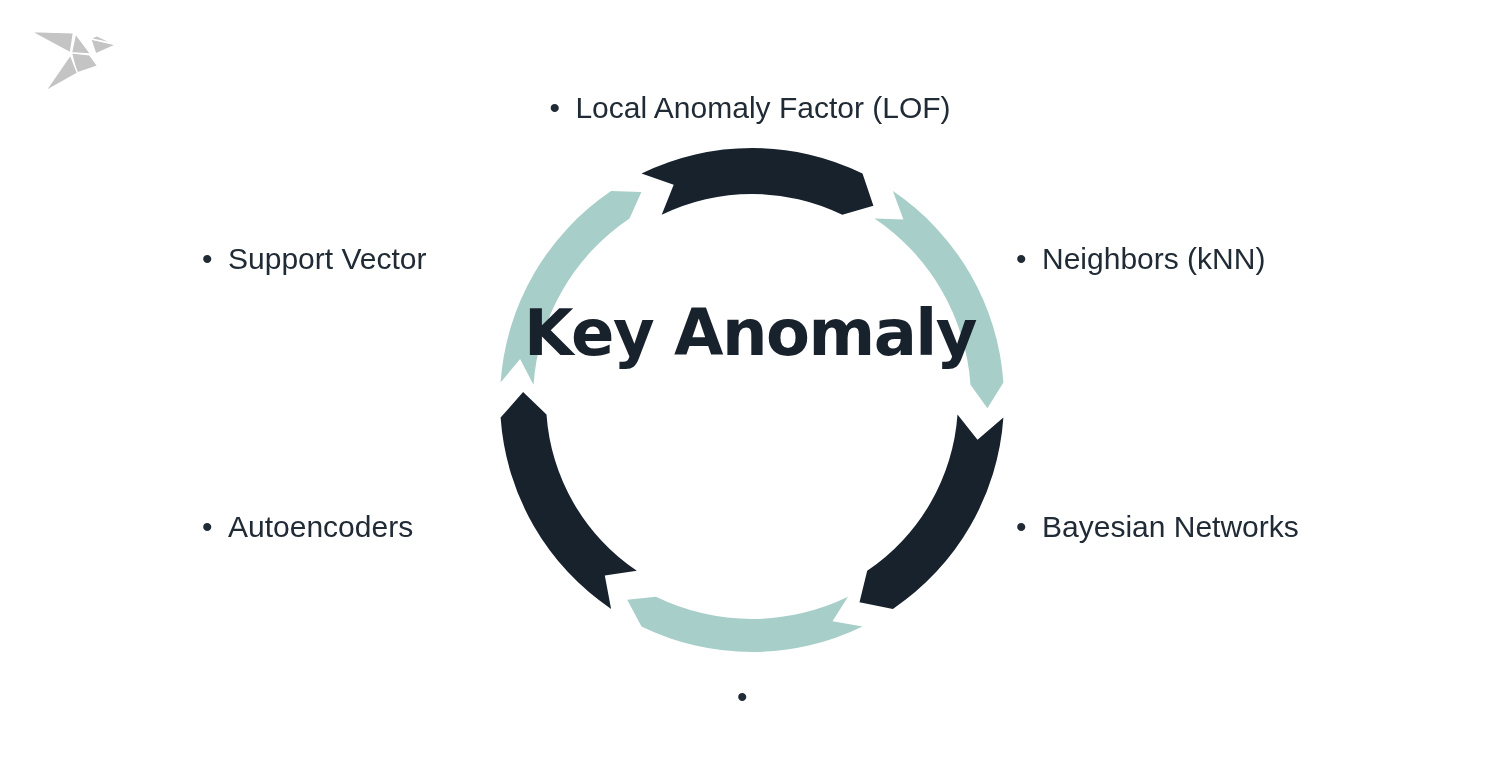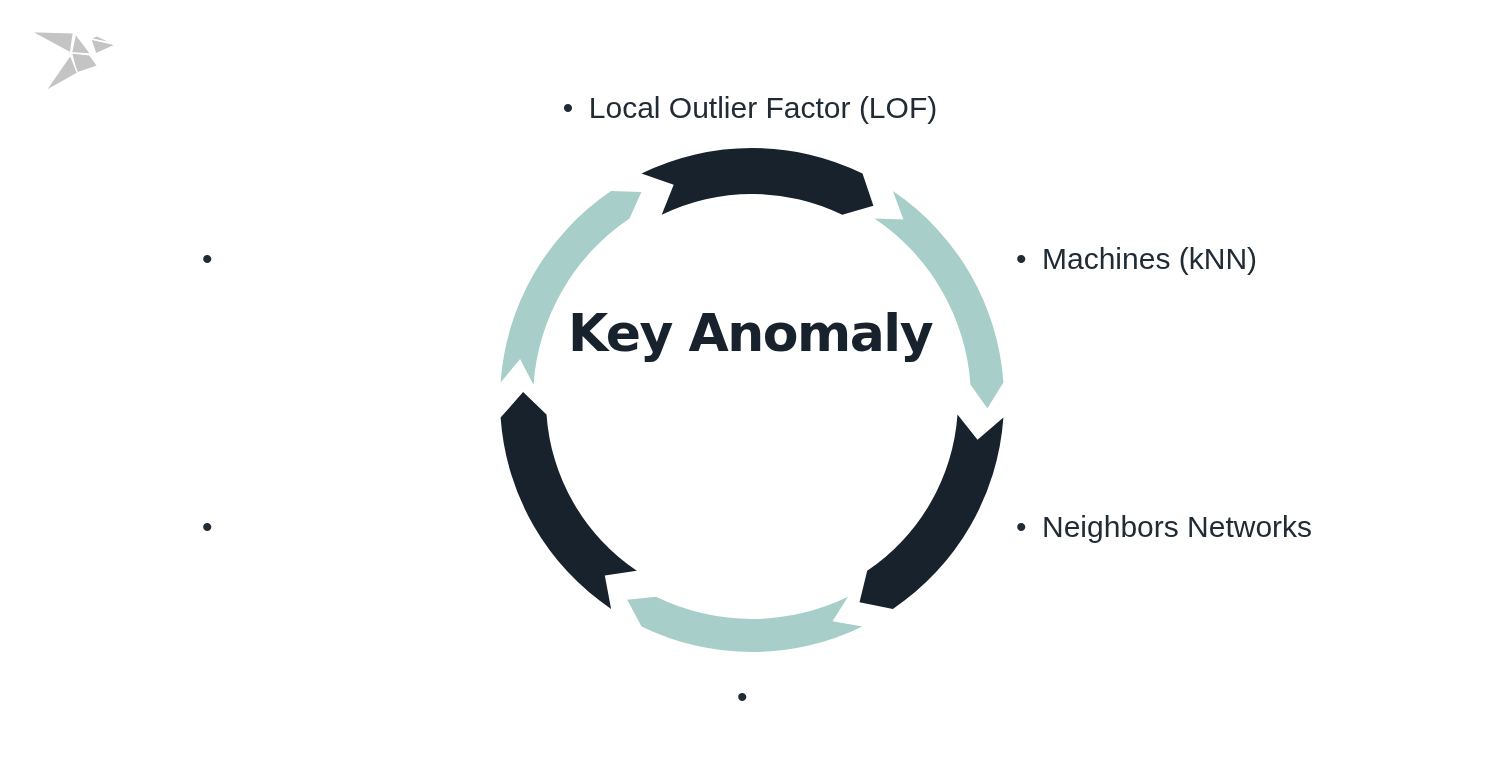--- a/index.html
+++ b/index.html
@@ -14,21 +14,21 @@
     position:absolute;left:28px;top:28px;width:96px;height:72px;
   }
   .ring-svg{
     position:absolute;left:0;top:0;width:1500px;height:780px;
   }
   .title{
     position:absolute;left:750px;top:298px;transform:translateX(-50%);
     text-align:center;
     font-family:"DejaVu Sans","Liberation Sans",sans-serif;
     font-weight:bold;
-    font-size:52px;line-height:70px;letter-spacing:-1.5px;
+    font-size:64px;line-height:70px;letter-spacing:-1.5px;
     color:#18222d;
     white-space:nowrap;
   }
   .item{
     position:absolute;
     display:flex;align-items:flex-start;
     font-size:30px;line-height:51px;
     color:#212b36;
     white-space:nowrap;
   }
@@ -70,45 +70,49 @@
       <path d="M500.6,382.4 A252 252 0 0 1 611.1,191.1 L641.4,192.1 L629.5,218.4 A219 219 0 0 0 533.5,384.7 L520.1,359.1 Z" fill="#a7cec8"></path>
     </svg>
 
   <div class="title" style="color: rgb(24, 34, 45);">
     <div class="line">Key Anomaly</div>
   </div>
 
   <div class="item item-top" style="color: rgb(33, 43, 54);">
     <span class="bullet">•</span>
     <span class="lines">
-        <span class="line">Local Outlier Factor (LOF)</span>
+        <span class="line">Local Anomaly Factor (LOF)</span>
       </span>
   </div>
 
   <div class="item item-right-1" style="color: rgb(33, 43, 54);">
     <span class="bullet">•</span>
     <span class="lines">
-      <span class="line">Machines (kNN)</span>
+      <span class="line">Neighbors (kNN)</span>
     </span>
   </div>
 
   <div class="item item-right-2" style="color: rgb(33, 43, 54);">
     <span class="bullet">•</span>
     <span class="lines">
-        <span class="line">Neighbors Networks</span>
+        <span class="line">Bayesian Networks</span>
       </span>
   </div>
 
   <div class="item item-bottom" style="color: rgb(33, 43, 54);">
     <span class="bullet">•</span>
   </div>
 
   <div class="item item-left-2" style="color: rgb(33, 43, 54);">
     <span class="bullet">•</span>
+    <span class="lines">
+        <span class="line">Autoencoders</span>
+      </span>
   </div>
 
   <div class="item item-left-1" style="color: rgb(33, 43, 54);">
     <span class="bullet">•</span>
     <span class="lines">
+      <span class="line">Support Vector</span>
     </span>
   </div>
 
 </div>
 
 </body></html>

